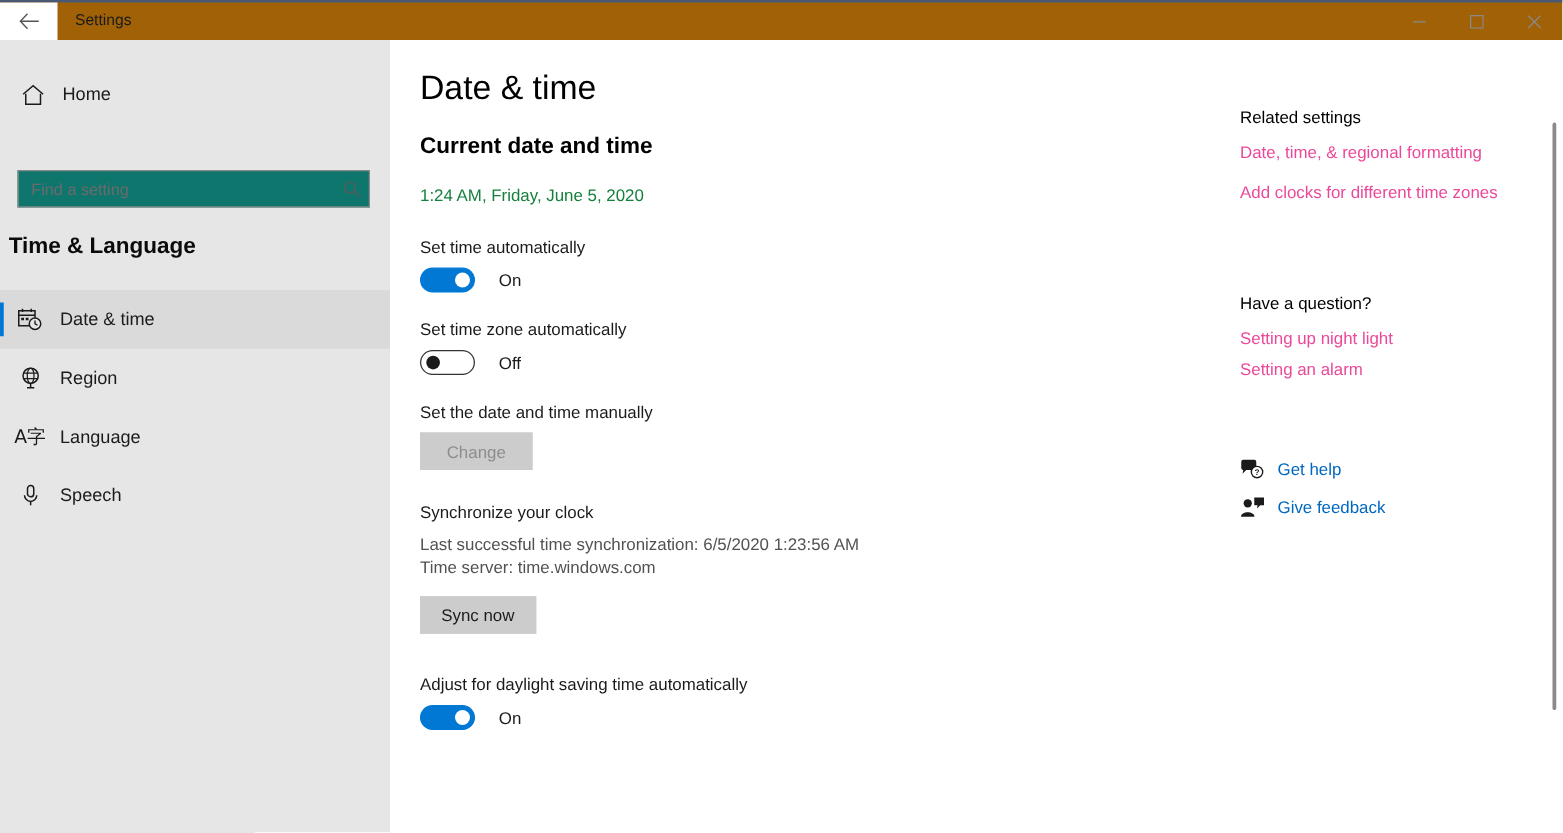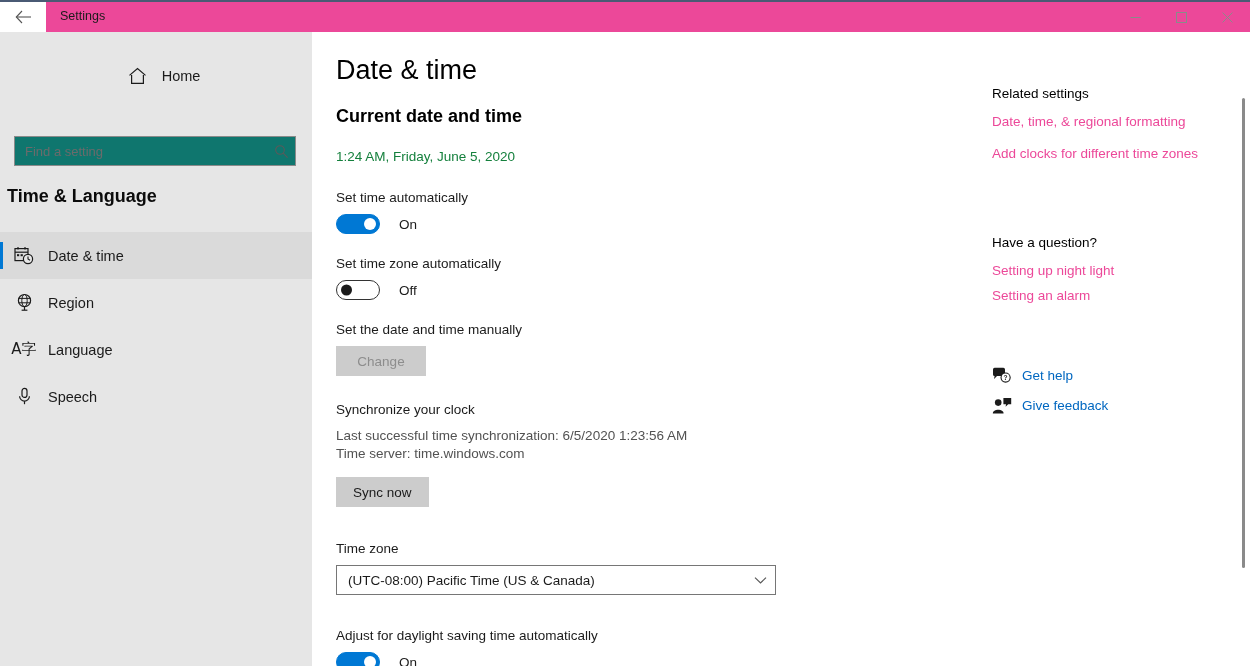--- a/index.html
+++ b/index.html
@@ -21,21 +21,21 @@
     height: 666px;
     overflow: hidden;
   }
 
   
   .titlebar {
     position: absolute;
     top: 0; left: 0;
     width: 1250px;
     height: 32px;
-    background: #ec4899;
+    background: #a16207;
     z-index: 30;
   }
   .titlebar-accentline {
     position: absolute;
     top: 0; left: 0;
     width: 1250px;
     height: 2px;
     background: #4a5a74;
   }
   .back-btn {
@@ -83,21 +83,20 @@
     overflow: hidden;
   }
   .home-row {
     position: absolute;
     top: 24px; left: 0;
     width: 312px;
     height: 40px;
     display: flex;
     align-items: center;
     cursor: pointer;
-    justify-content: center;
   }
   .home-icon {
     width: 48px;
     display: flex;
     align-items: center;
     justify-content: center;
     margin-left: 2px;
   }
   .home-label {
     font-size: 14.5px;
@@ -512,31 +511,20 @@
 
       <div class="sub-block">
         <div class="setting-label">Synchronize your clock</div>
         <div class="sync-meta">
           <div>Last successful time synchronization: 6/5/2020 1:23:56 AM</div>
           <div>Time server: time.windows.com</div>
         </div>
         <button class="btn">Sync now</button>
       </div>
 
-      <div class="tz-block">
-        <div class="setting-label">Time zone</div>
-        <div class="combobox">
-          <span class="combo-value">(UTC-08:00) Pacific Time (US &amp; Canada)</span>
-          <span class="combo-arrow">
-            <svg width="13" height="9" viewBox="0 0 13 9">
-              <path d="M1 1.6 L6.5 7 L12 1.6" fill="none" stroke="#5a5a5a" stroke-width="1.2"></path>
-            </svg>
-          </span>
-        </div>
-      </div>
 
       <div class="dst-block">
         <div class="setting-label">Adjust for daylight saving time automatically</div>
         <div class="toggle-row">
           <div class="toggle on">
             <span class="knob"></span>
           </div>
           <span class="toggle-state">On</span>
         </div>
       </div>

